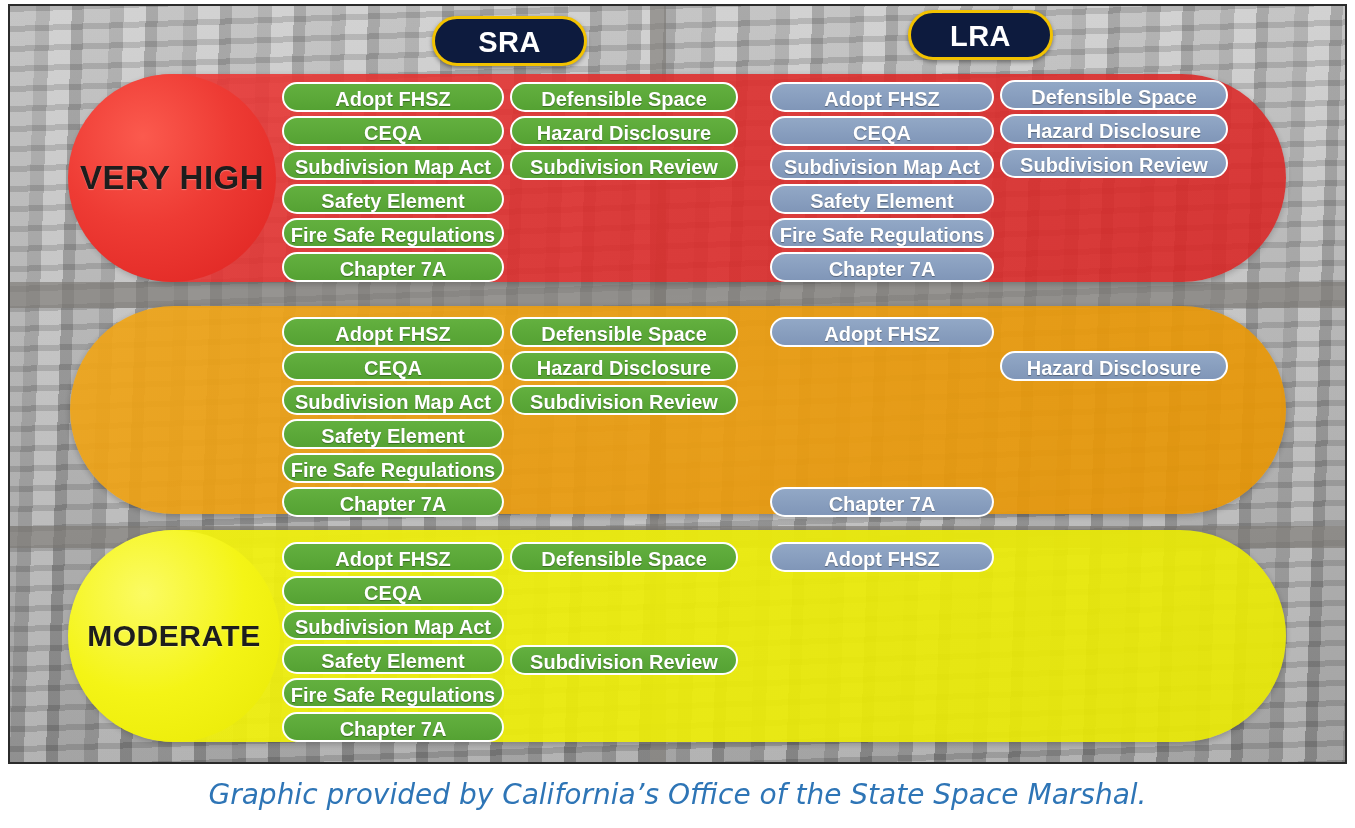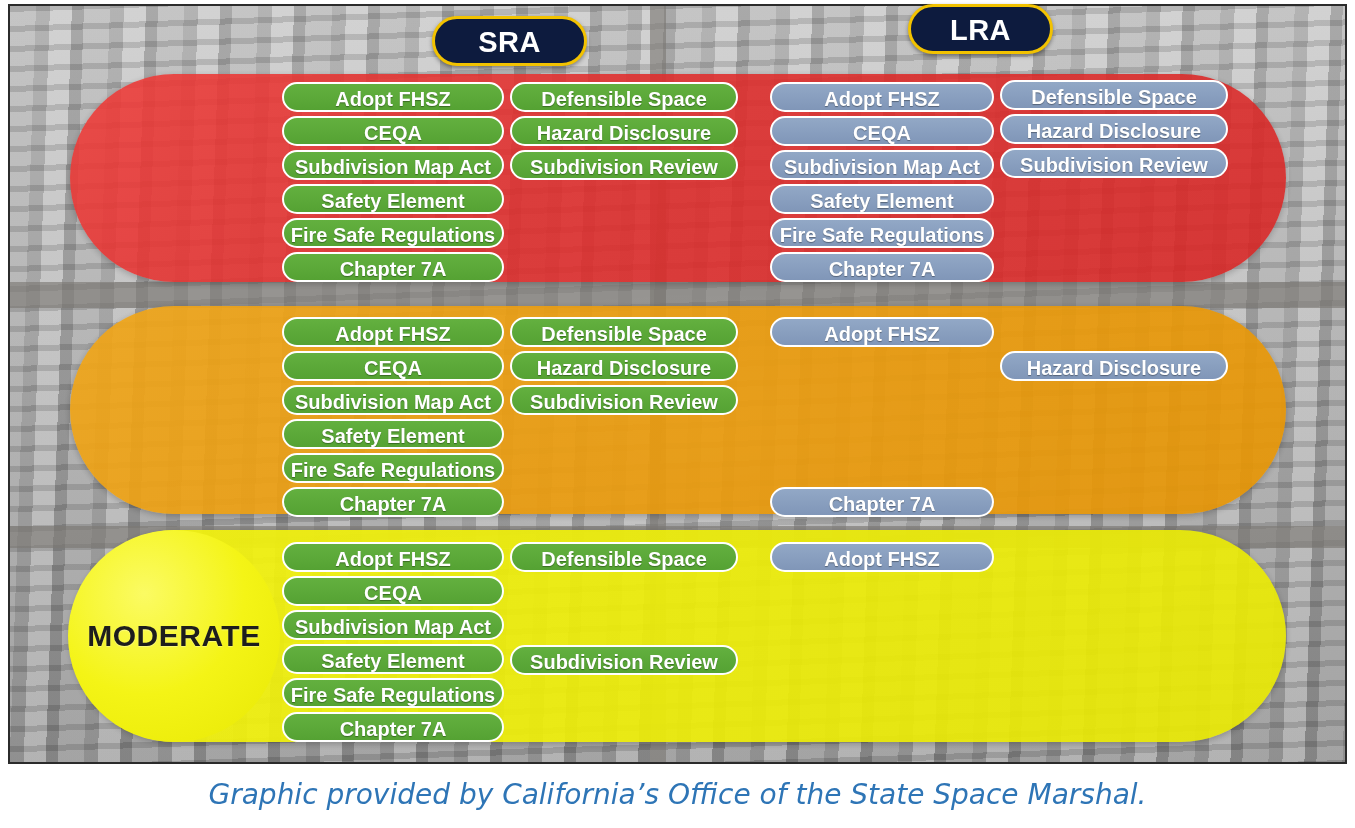--- a/index.html
+++ b/index.html
@@ -74,21 +74,21 @@
     font-size: 29px;
     font-weight: bold;
     letter-spacing: 0.5px;
     text-align: center;
     line-height: 46px;
     height: 50px;
     box-sizing: border-box;
     box-shadow: 0 2px 4px rgba(0,0,0,0.4);
   }
   #hdr-sra { left: 432px; top: 16px; width: 155px; }
-  #hdr-lra { left: 908px; top: 4px; width: 145px; }
+  #hdr-lra { left: 908px; top: 10px; width: 145px; }
 
   
   .band {
     position: absolute;
     left: 70px;
     width: 1216px;
     height: 208px;
     border-radius: 104px;
     z-index: 2;
     box-shadow: 0 2px 6px rgba(0,0,0,0.25);
@@ -196,20 +196,23 @@
     <div class="photo-bg"></div>
     <div class="road h1"></div>
     <div class="road h2"></div>
     <div class="road v1"></div>
   </div>
 
   <div class="zone-header" id="hdr-sra">SRA</div>
   <div class="zone-header" id="hdr-lra">LRA</div>
 
   <div class="band" id="band-veryhigh"></div>
+  <div class="band-circle" id="circle-veryhigh">
+    <span>VERY HIGH</span>
+  </div>
 
   <div class="pill green col-sra-a" style="top:82px">Adopt FHSZ</div>
   <div class="pill green col-sra-a" style="top:116px">CEQA</div>
   <div class="pill green col-sra-a" style="top:150px">Subdivision Map Act</div>
   <div class="pill green col-sra-a" style="top:184px">Safety Element</div>
   <div class="pill green col-sra-a" style="top:218px">Fire Safe Regulations</div>
   <div class="pill green col-sra-a" style="top:252px">Chapter 7A</div>
 
   <div class="pill green col-sra-b" style="top:82px">Defensible Space</div>
   <div class="pill green col-sra-b" style="top:116px">Hazard Disclosure</div>

